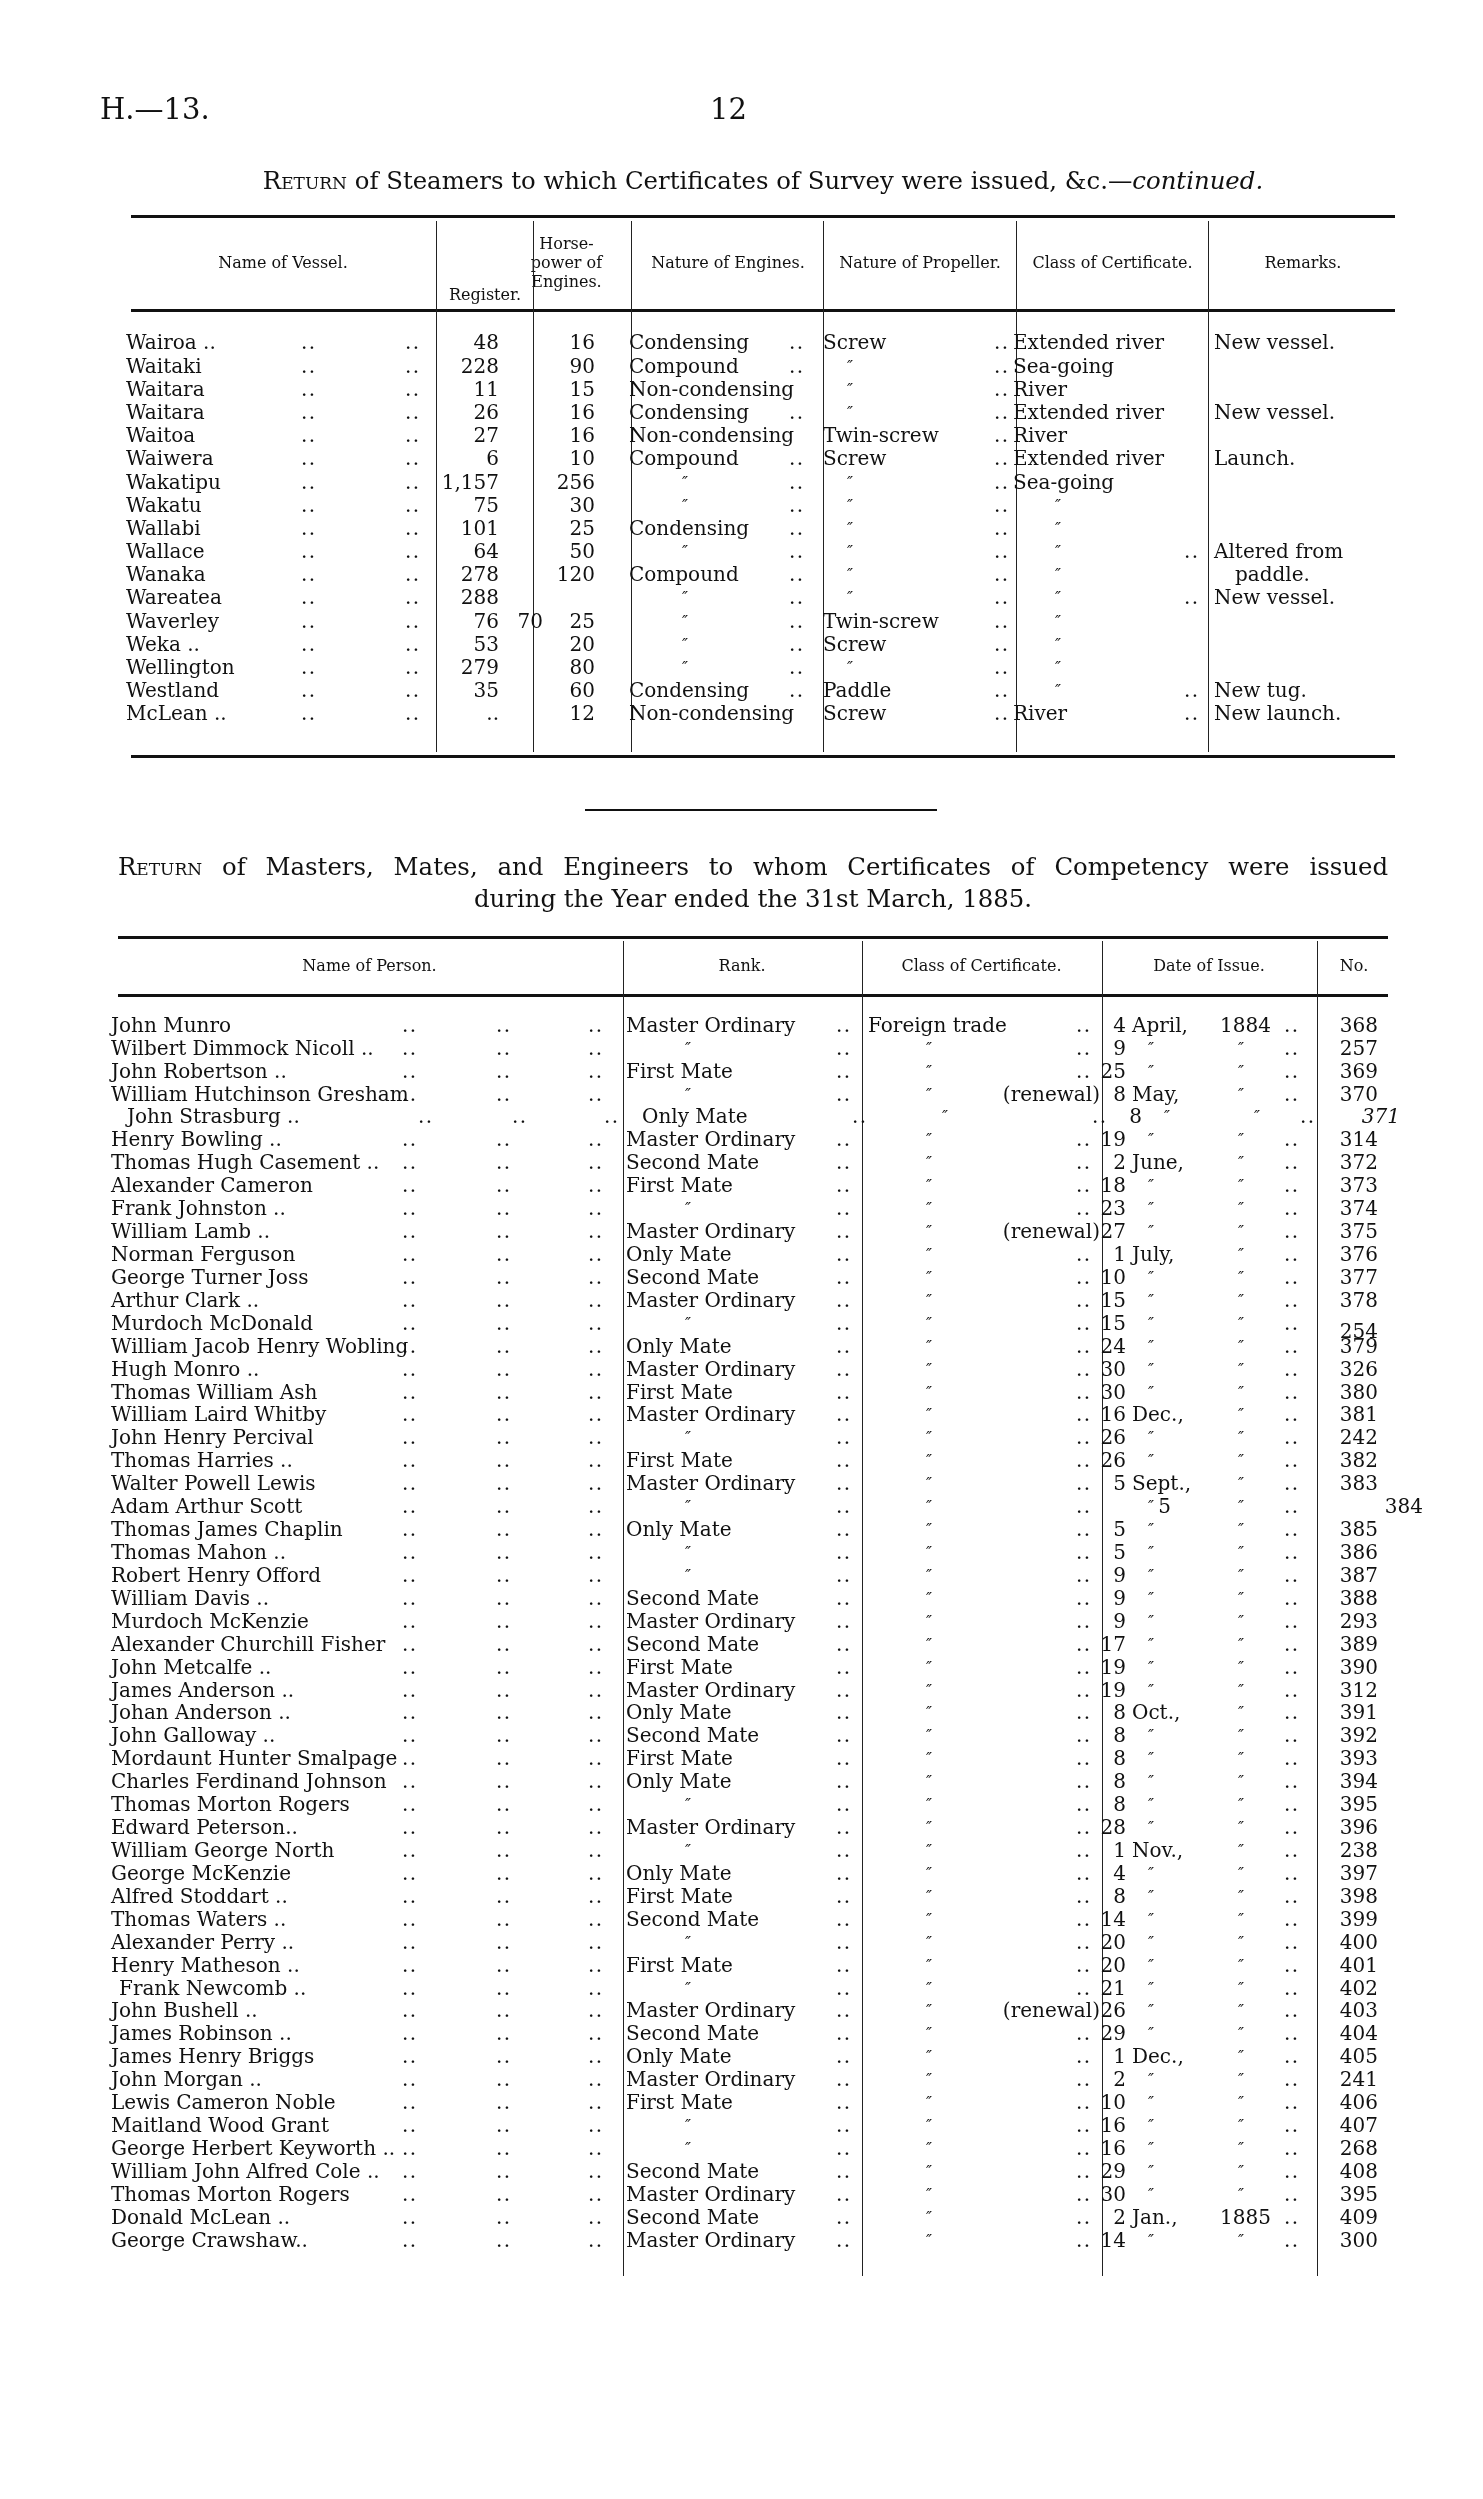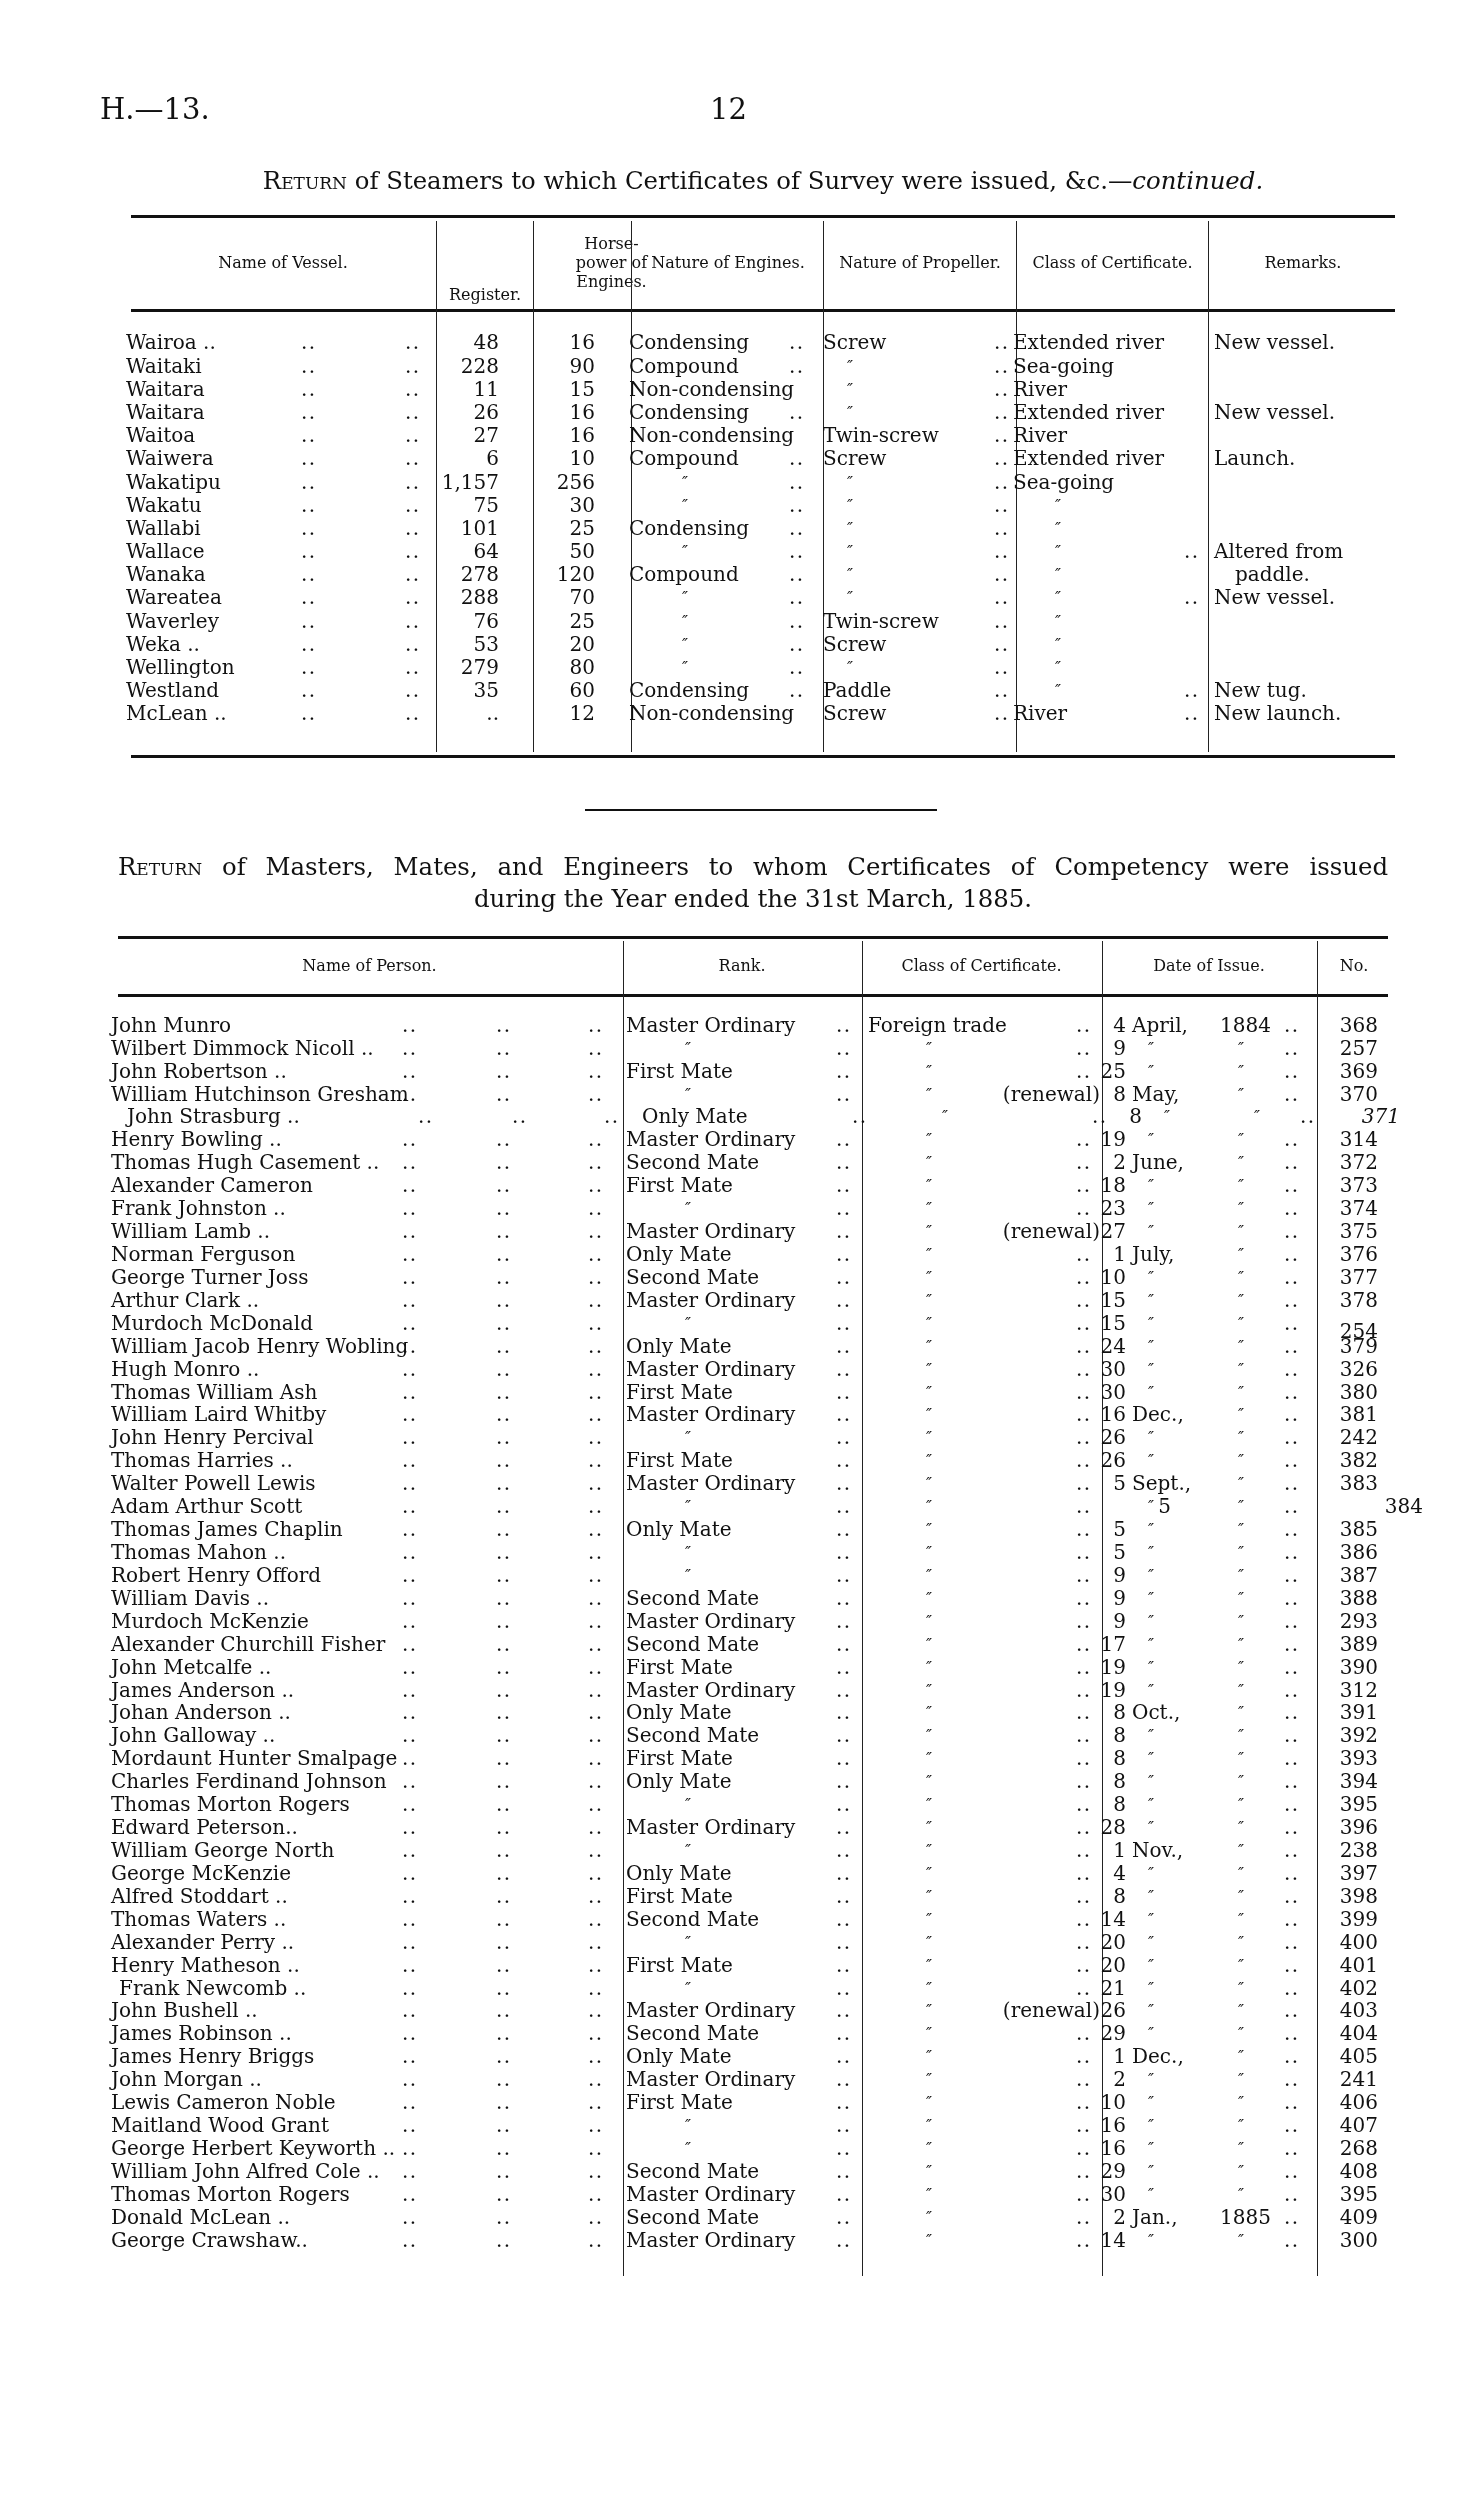--- a/index.html
+++ b/index.html
@@ -29,21 +29,21 @@
 
 <div class="abs title" style="left:131px; width:1264px; top:166px;">
   <span class="sc">Return</span><span> of Steamers to which Certificates of Survey were issued, &amp;c.—</span><i>continued.</i>
 </div>
 
 <div id="steamers">
   <div class="rule" style="left:131px; width:1264px; top:215px; height:2.9px;"></div>
   <div class="rule" style="left:131px; width:1264px; top:309px; height:2.9px;"></div>
   <div class="th" style="left:131px; width:304px; top:222px; height:83px;">Name of Vessel.</div>
   <div class="th" style="left:437px; width:96px; top:222px; height:83px; align-items:flex-end; padding-bottom:0;">Register.</div>
-  <div class="th" style="left:563px; width:97px; top:222px; height:83px;">Horse-power of Engines.</div>
+  <div class="th" style="left:518px; width:97px; top:222px; height:83px;">Horse-power of Engines.</div>
   <div class="th" style="left:633px; width:190px; top:222px; height:83px;">Nature of Engines.</div>
   <div class="th" style="left:824px; width:192px; top:222px; height:83px;">Nature of Propeller.</div>
   <div class="th" style="left:1017px; width:191px; top:222px; height:83px;">Class of Certificate.</div>
   <div class="th" style="left:1210px; width:186px; top:222px; height:83px;">Remarks.</div>
   <div class="vline" style="left:436px; top:221px; height:531px;"></div>
   <div class="vline" style="left:533px; top:221px; height:531px;"></div>
   <div class="vline" style="left:631px; top:221px; height:531px;"></div>
   <div class="vline" style="left:823px; top:221px; height:531px;"></div>
   <div class="vline" style="left:1016px; top:221px; height:531px;"></div>
   <div class="vline" style="left:1208px; top:221px; height:531px;"></div>
@@ -188,21 +188,21 @@
         <span class="cell ditto" style="left:847px;">″</span>
         <span class="cell dots" style="left:994px;">..</span>
         <span class="cell ditto" style="left:1055px;">″</span>
         <span class="cell " style="left:1235px;">paddle.</span>
       </div>
       <div class="row" style="top: 586px;">
         <span class="cell " style="left:126px;">Wareatea</span>
         <span class="cell dots" style="left:301px;">..</span>
         <span class="cell dots" style="left:405px;">..</span>
         <span class="cell r" style="right:984px;">288</span>
-        <span class="cell r" style="right:888px;">70</span>
+        <span class="cell r" style="right:940px;margin-top:24px;">70</span>
         <span class="cell ditto" style="left:682px;">″</span>
         <span class="cell dots" style="left:789px;">..</span>
         <span class="cell ditto" style="left:847px;">″</span>
         <span class="cell dots" style="left:994px;">..</span>
         <span class="cell ditto" style="left:1055px;">″</span>
         <span class="cell dots" style="left:1184px;">..</span>
         <span class="cell " style="left:1214px;">New vessel.</span>
       </div>
       <div class="row" style="top: 610px;">
         <span class="cell " style="left:126px;">Waverley</span>

